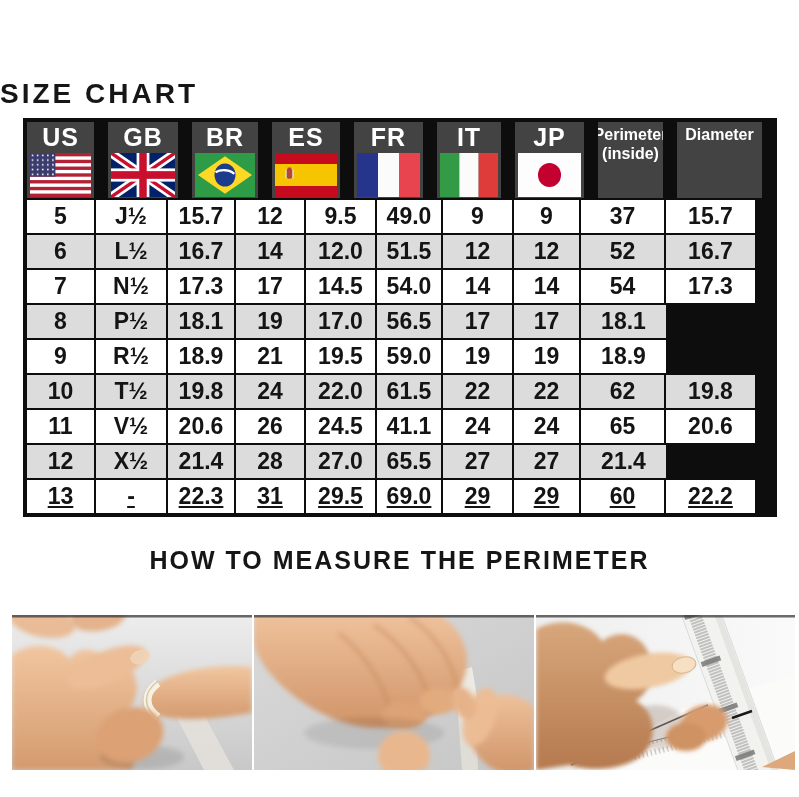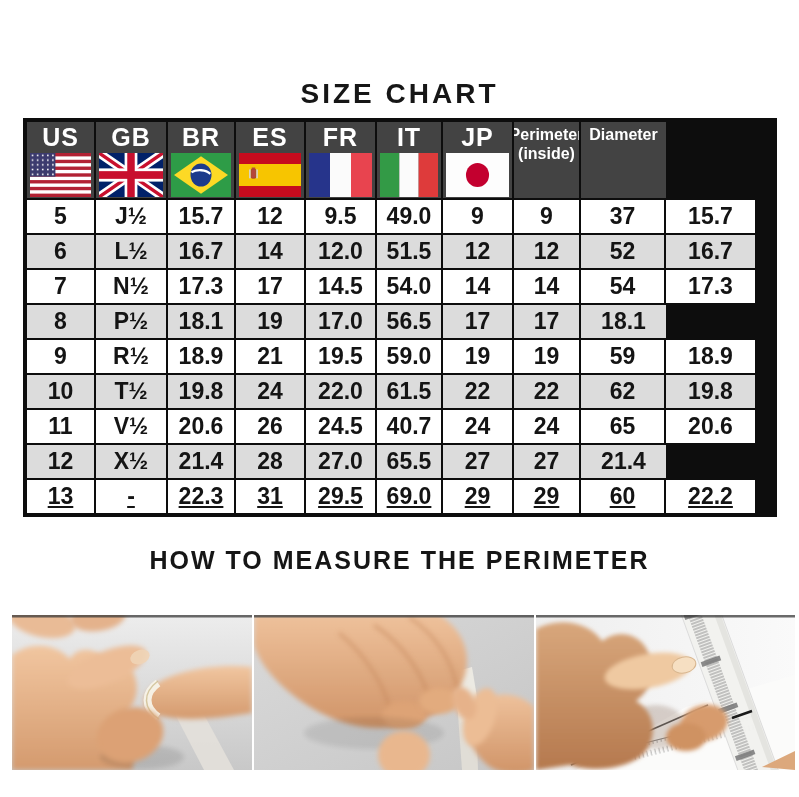--- a/index.html
+++ b/index.html
@@ -1,25 +1,25 @@
 <!DOCTYPE html>
 <html style="--header-bg: #434343; --alt-row-bg: #dcdcdc; --border: #0d0d0d; --text: #141414;"><head>
 <meta charset="utf-8">
 <style>
   html,body{margin:0;padding:0;background:#fff;}
   body{width:799px;height:797px;position:relative;overflow:hidden;
        font-family:"Liberation Sans",sans-serif;color:var(--text,#141414);}
-  .title{position:absolute;top:78px;left:0;width:100%;text-align:center;
+  .title{position:absolute;top:78px;left:0;width:100%;
          font-size:28px;font-weight:bold;letter-spacing:3px;color:#161616;}
   .table-wrap{position:absolute;left:23px;top:118px;width:754px;box-sizing:border-box;
               border:4px solid var(--border,#0d0d0d);background:var(--border,#0d0d0d);}
   .t-row{display:grid;grid-template-columns:69px 72px 68px 70px 71px 66px 71px 67px 85px 89px;}
   .t-row > div{border-right:2px solid var(--border,#0d0d0d);box-sizing:border-box;overflow:hidden;}
   .t-row > div:last-child{border-right:none;}
-  .hdr{border-bottom:2px solid var(--border,#0d0d0d);}
+  .hdr{border-bottom:2px solid var(--border,#0d0d0d);gap:12px;}
   .hdr .cell{background:var(--header-bg,#434343);height:76px;display:flex;
              flex-direction:column;align-items:center;}
   .code{color:#fff;font-size:25px;font-weight:bold;line-height:29px;margin-top:1px;letter-spacing:1px;}
   .flag{width:calc(100% - 6px);height:44px;margin-top:1px;}
   .flag svg{width:100%;height:100%;display:block;}
   .lblcell{padding-top:3px;color:#fff;font-size:16px;font-weight:bold;
            line-height:19px;text-align:center;}
   .drow{border-bottom:2px solid var(--border,#0d0d0d);}
   .drow:last-child{border-bottom:none;text-decoration:underline;}
   .drow .cell{background:#ffffff;height:33px;text-align:center;font-size:23px;
@@ -188,42 +188,41 @@
         </div>
         <div class="t-row drow">
           <div class="cell">9</div>
           <div class="cell">R½</div>
           <div class="cell">18.9</div>
           <div class="cell">21</div>
           <div class="cell">19.5</div>
           <div class="cell">59.0</div>
           <div class="cell">19</div>
           <div class="cell">19</div>
-          <div class="cell">59</div>
           <div class="cell">18.9</div>
         </div>
         <div class="t-row drow alt">
           <div class="cell">10</div>
           <div class="cell">T½</div>
           <div class="cell">19.8</div>
           <div class="cell">24</div>
           <div class="cell">22.0</div>
           <div class="cell">61.5</div>
           <div class="cell">22</div>
           <div class="cell">22</div>
           <div class="cell">62</div>
           <div class="cell">19.8</div>
         </div>
         <div class="t-row drow">
           <div class="cell">11</div>
           <div class="cell">V½</div>
           <div class="cell">20.6</div>
           <div class="cell">26</div>
           <div class="cell">24.5</div>
-          <div class="cell">40.7</div>
+          <div class="cell">41.1</div>
           <div class="cell">24</div>
           <div class="cell">24</div>
           <div class="cell">65</div>
           <div class="cell">20.6</div>
         </div>
         <div class="t-row drow alt">
           <div class="cell">12</div>
           <div class="cell">X½</div>
           <div class="cell">21.4</div>
           <div class="cell">28</div>

